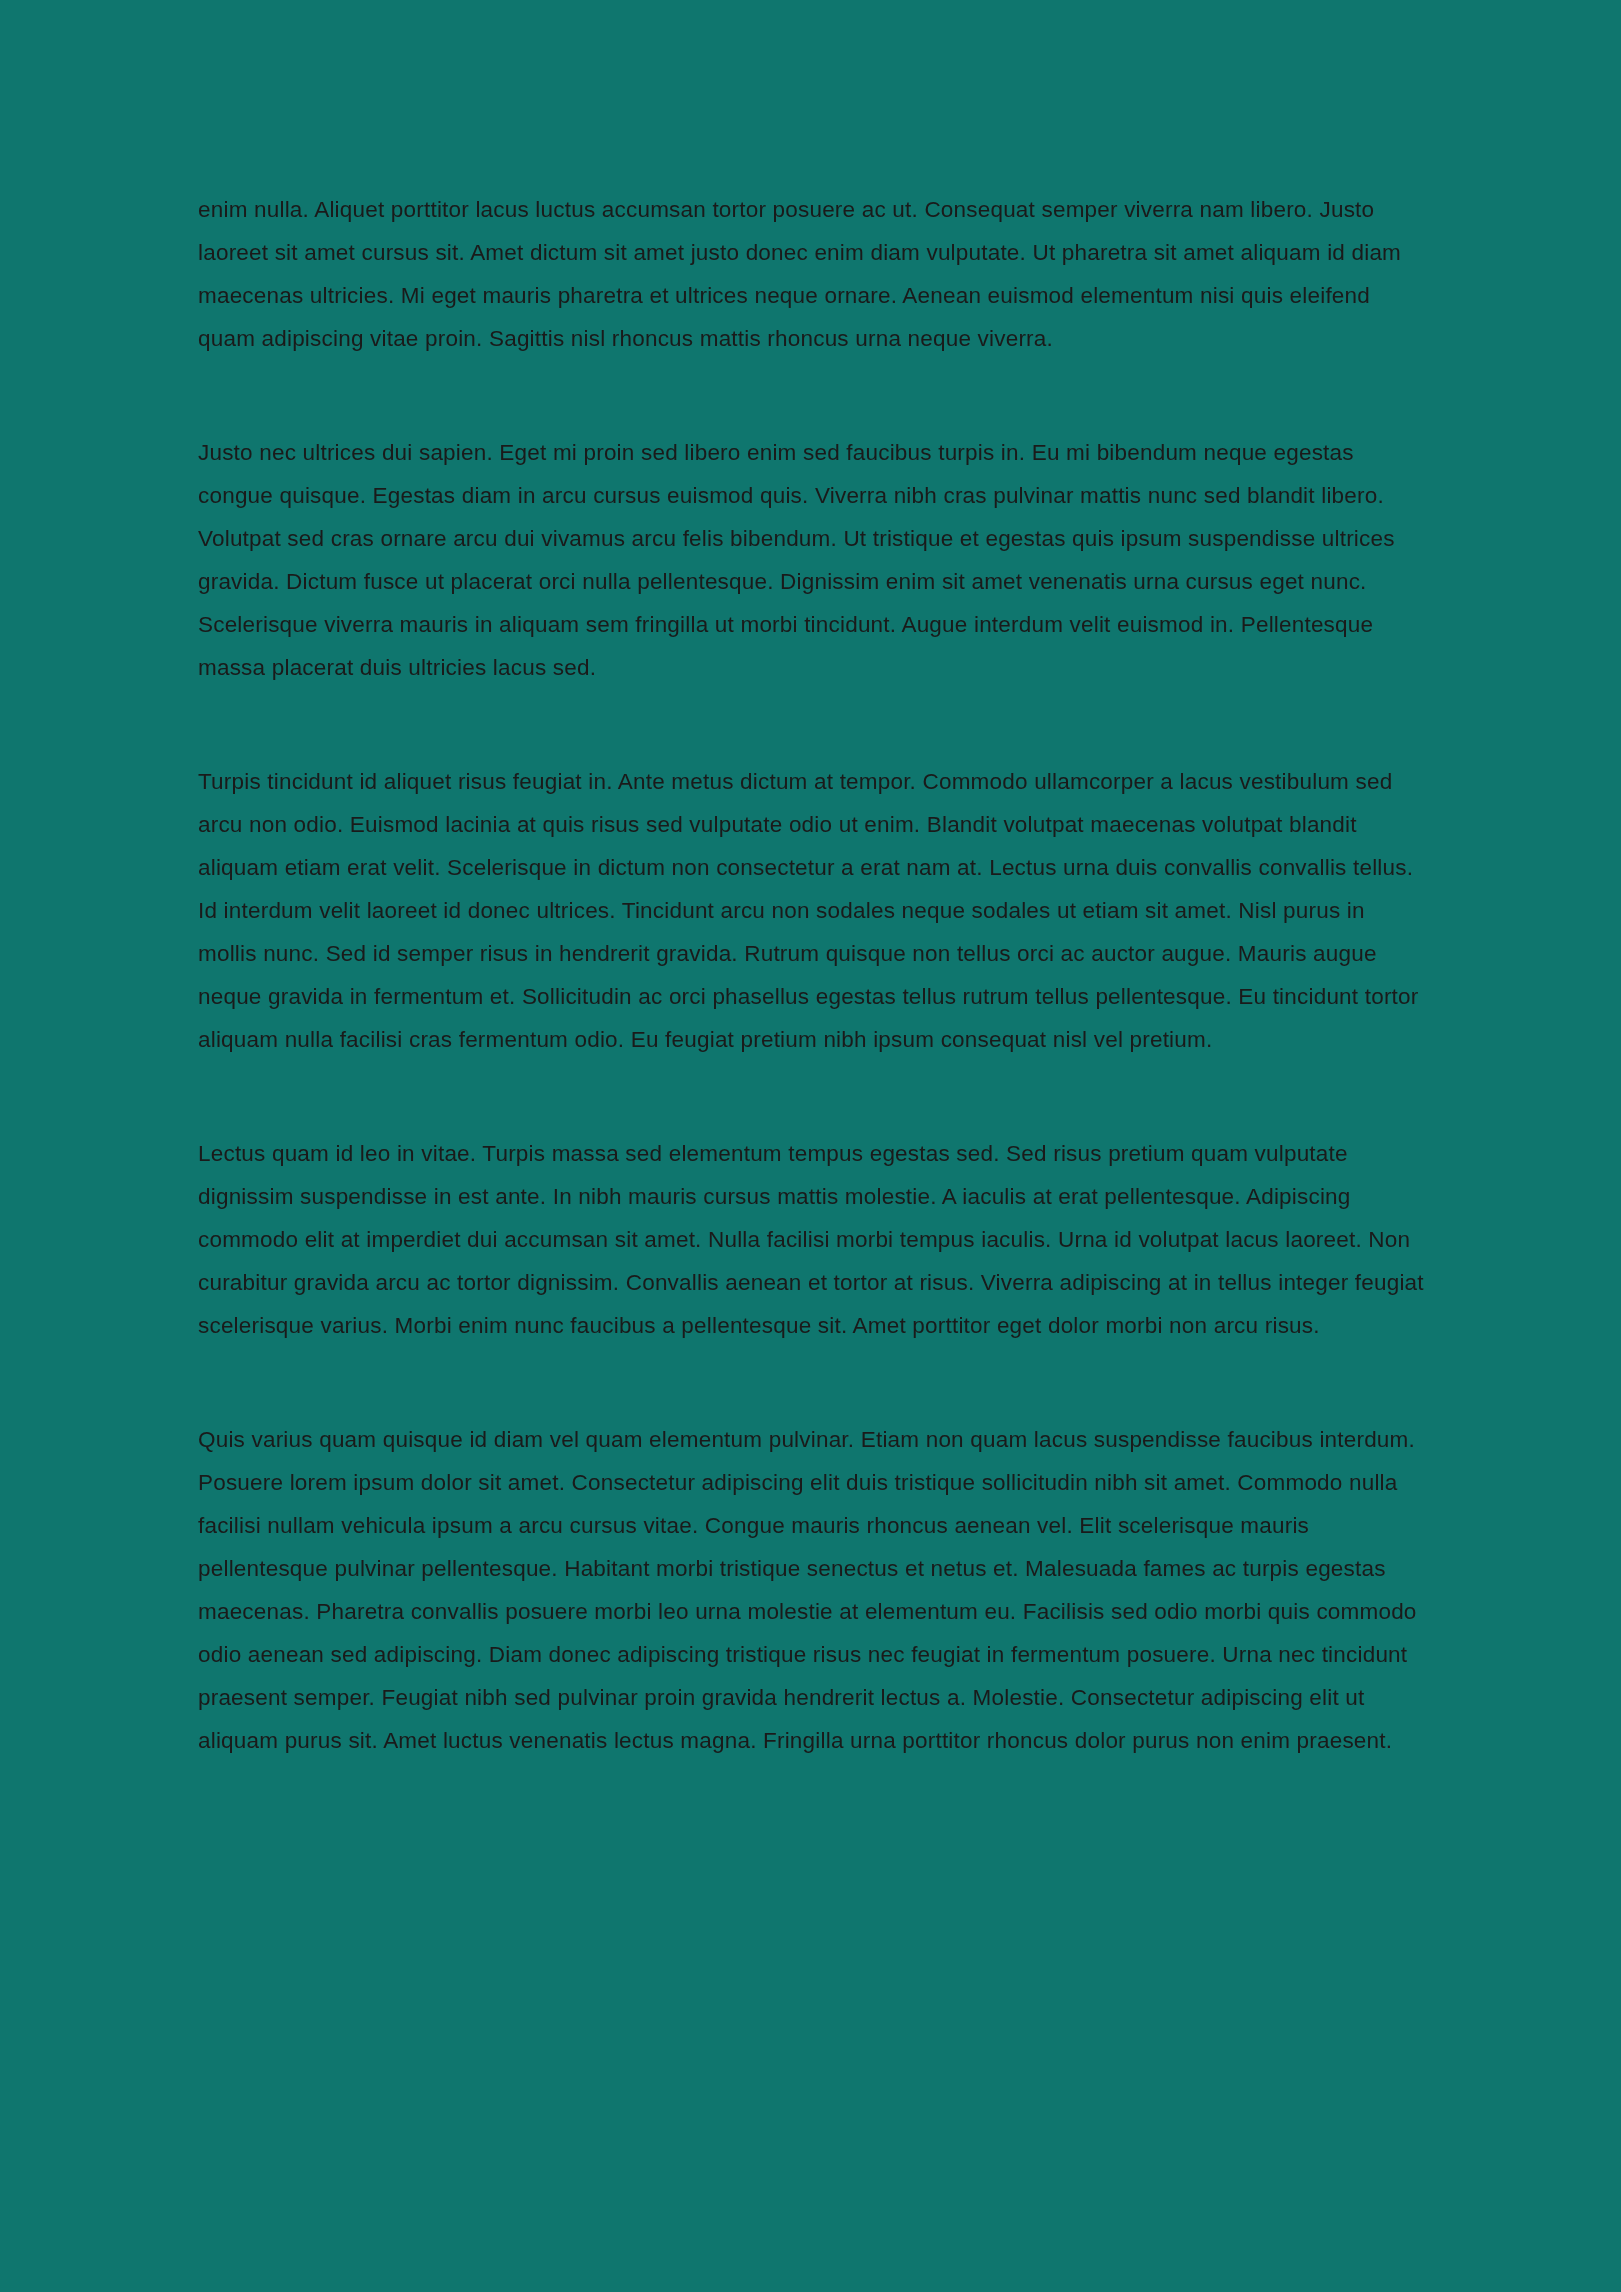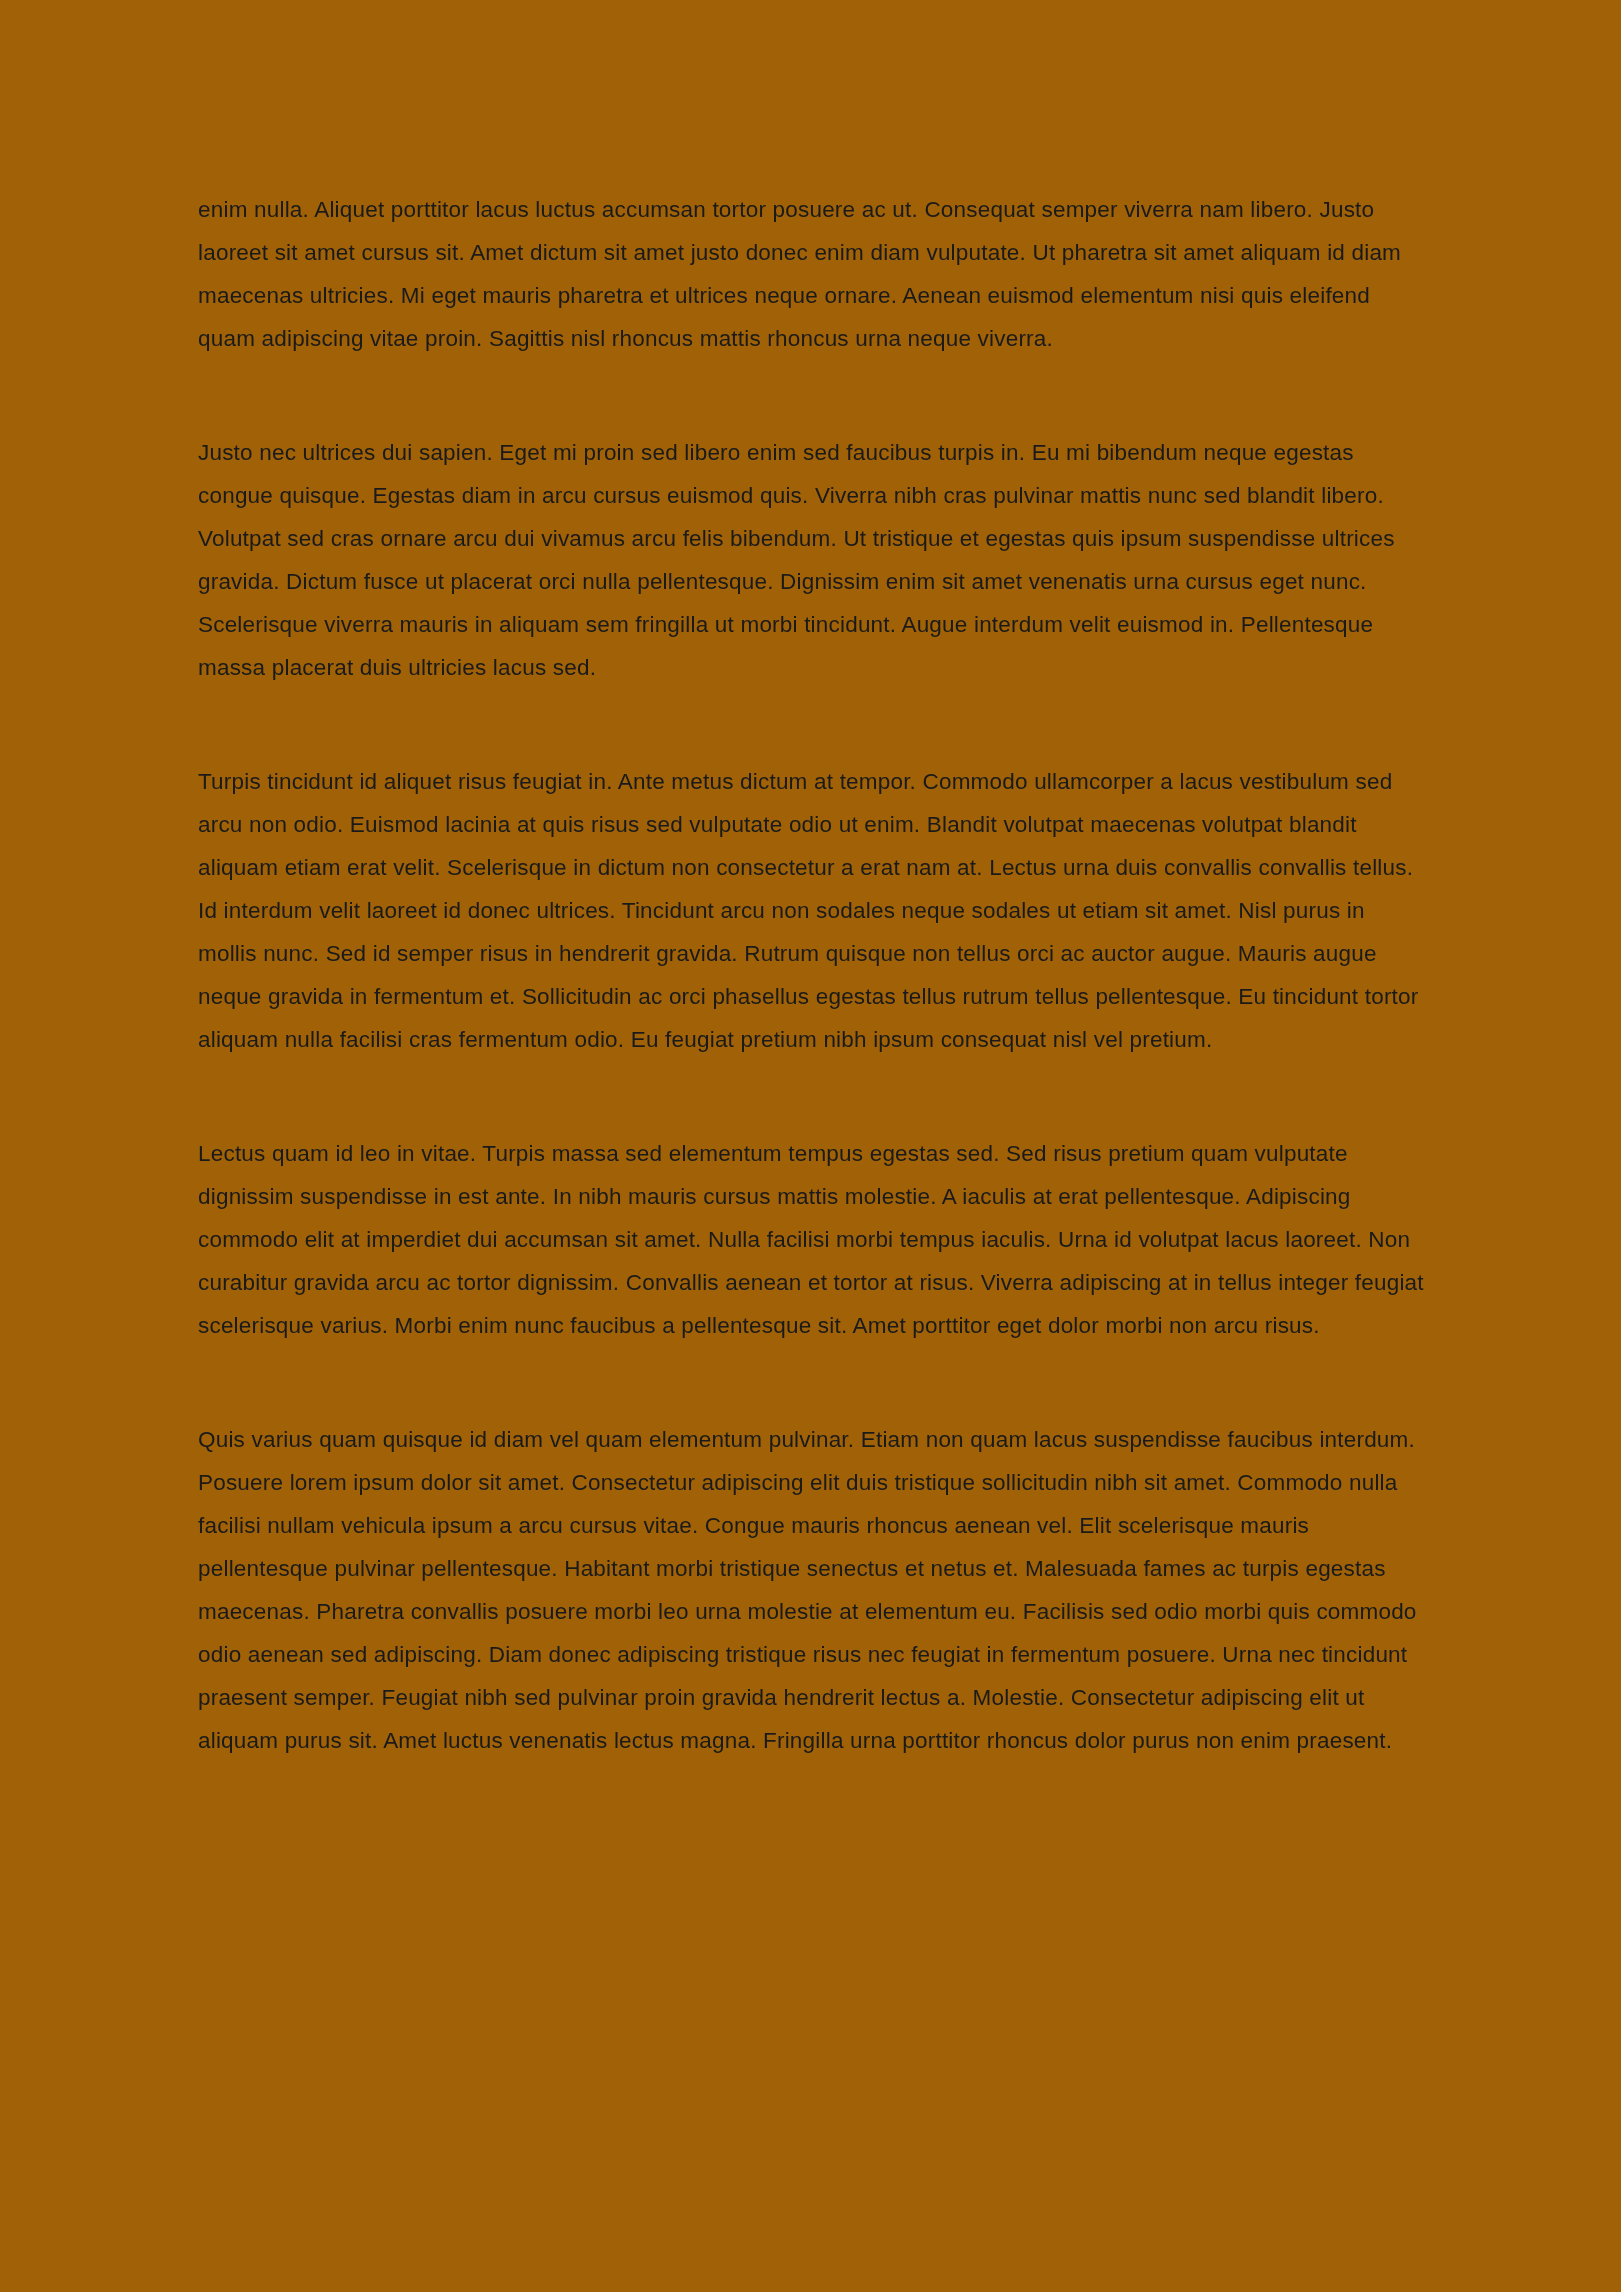--- a/index.html
+++ b/index.html
@@ -4,21 +4,21 @@
 <style>
   html, body {
     margin: 0;
     padding: 0;
     background: #ffffff;
   }
   .page {
     position: relative;
     width: 1621px;
     height: 2293px;
-    background: #a16207;
+    background: #0f766e;
     overflow: hidden;
     font-family: "Liberation Sans", "DejaVu Sans", sans-serif;
   }
   .text-body {
     position: absolute;
     left: 198px;
     top: 188px;
     width: 1231px;
     color: #1a1a1a;
     font-size: 22.5px;

